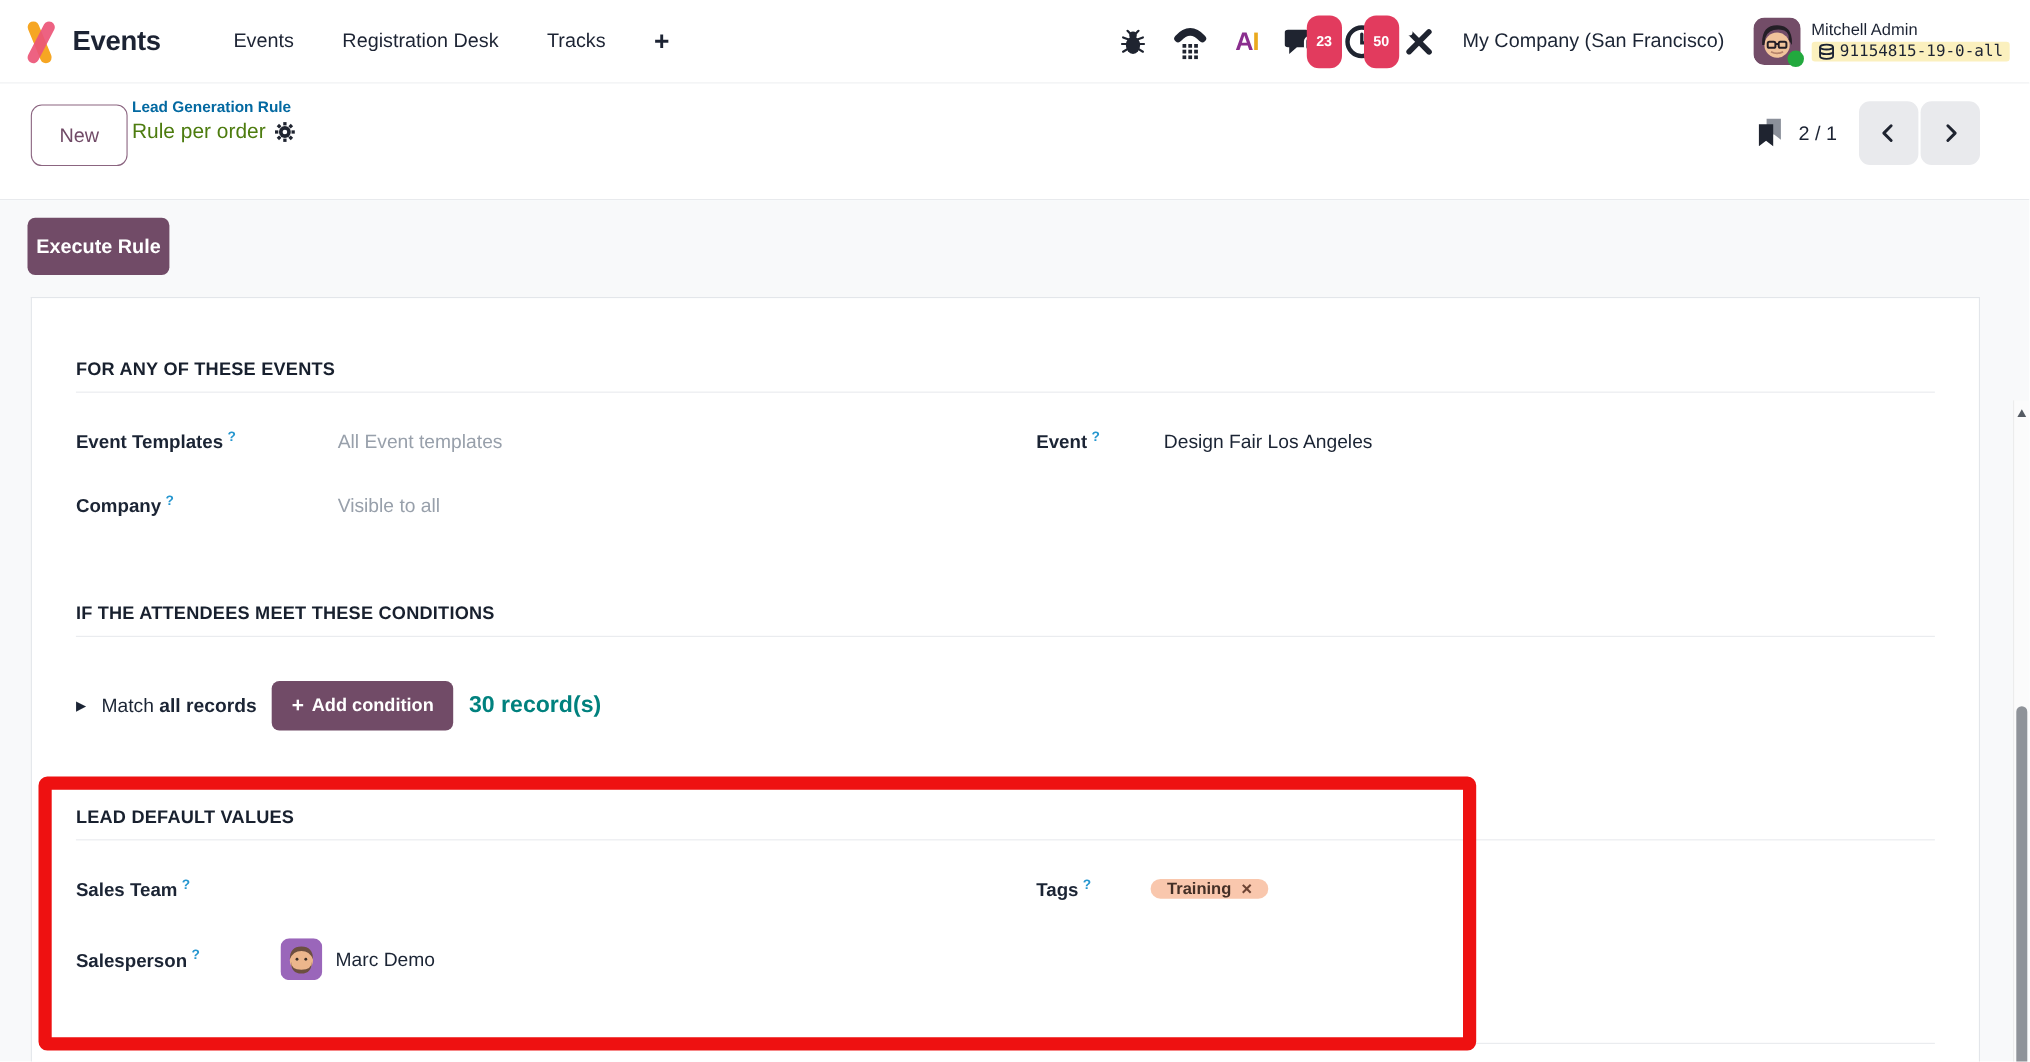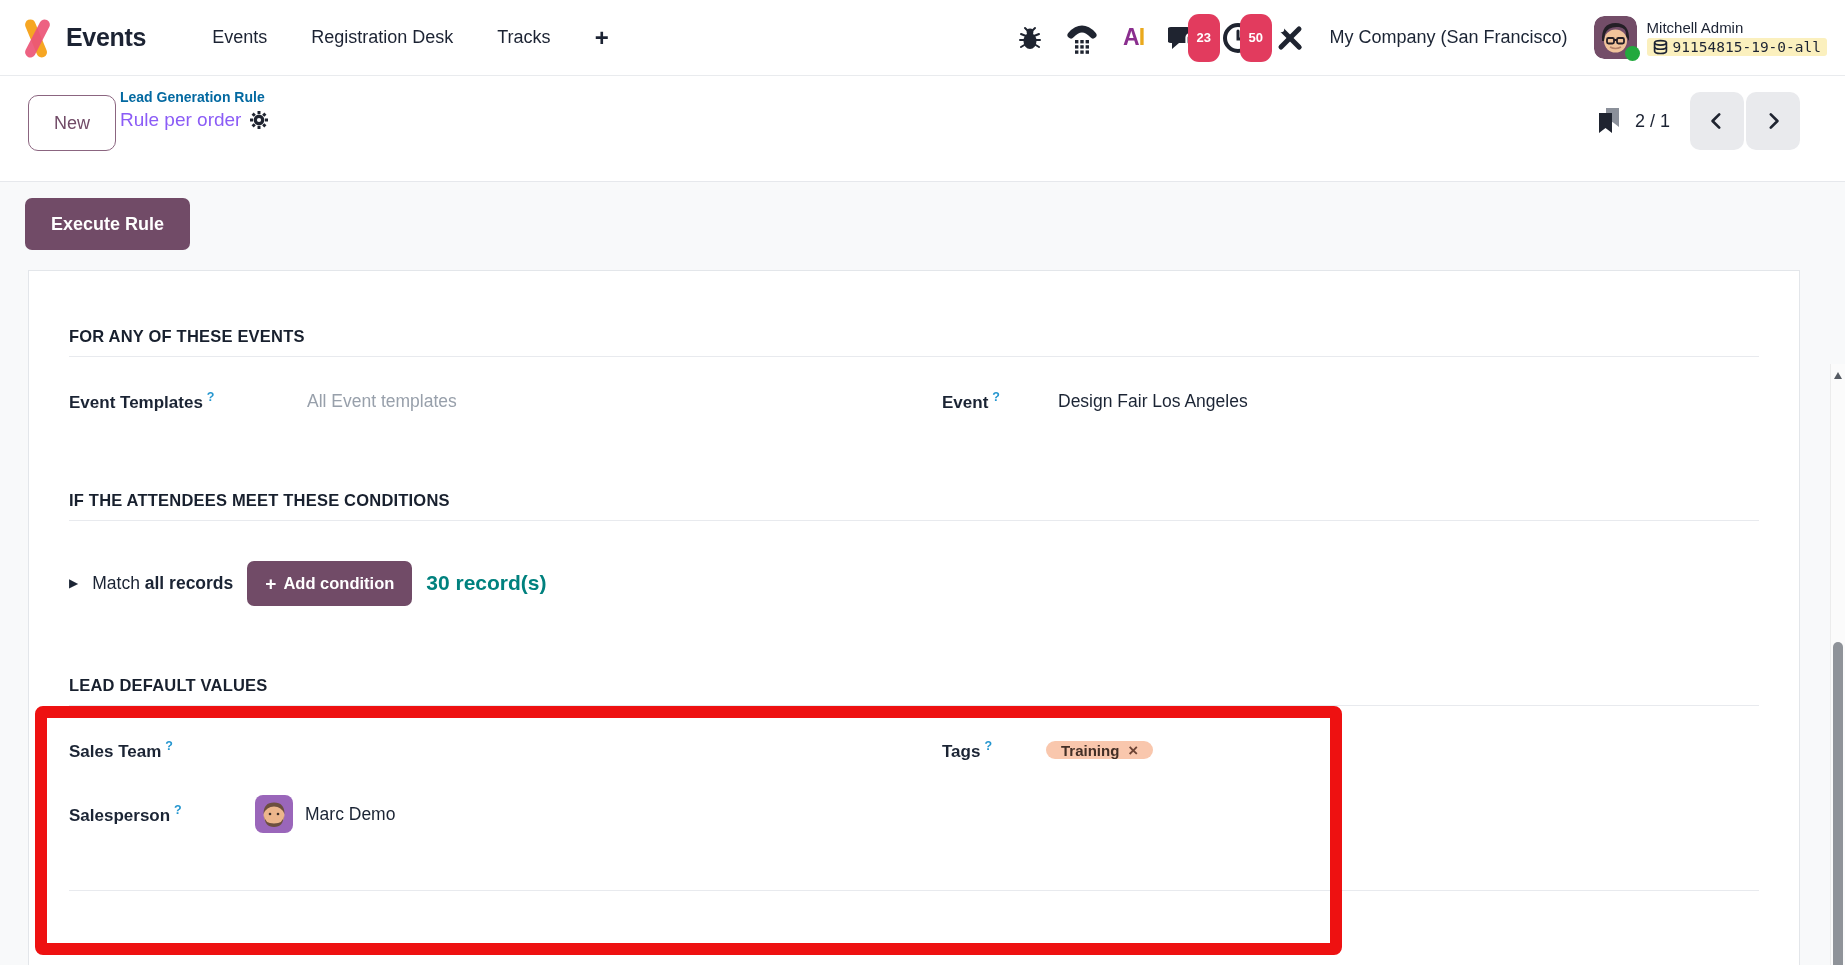--- a/index.html
+++ b/index.html
@@ -33,31 +33,31 @@
               padding:1px 6px; font-family:"DejaVu Sans Mono", monospace; font-size:14.5px; color:#1c2333; }
 
   
   .control-panel { position:absolute; left:0; top:76px; width:100%; height:106px; background:#fff;
                    border-bottom:1px solid #e6e8ec; }
   .btn-new { position:absolute; left:28px; top:19px; width:88px; height:56px; background:#fff;
              border:1px solid #8b6580; border-radius:10px; color:#714B67; font-size:18px;
              font-weight:500; cursor:pointer; }
   .crumbs { position:absolute; left:120px; top:12px; line-height:1.35; }
   .crumb-link { color:#0369a1; font-size:14px; font-weight:700; cursor:pointer; }
-  .crumb-current { display:flex; align-items:center; gap:8px; font-size:19px; color:#8b5cf6; }
+  .crumb-current { display:flex; align-items:center; gap:8px; font-size:19px; color:#4d7c0f; }
   .pager-zone { position:absolute; right:45px; top:16px; display:flex; align-items:center; gap:14px; }
   .bookmark { cursor:pointer; display:flex; }
   .pager-text { font-size:18px; color:#1c2333; cursor:pointer; }
   .pager-btns { display:flex; gap:2px; margin-left:6px; }
   .pager-btn { width:54px; height:58px; background:#e9eaed; border:none; border-radius:10px;
                display:flex; align-items:center; justify-content:center; cursor:pointer; }
 
   
   .content { position:absolute; left:0; top:182px; width:100%; height:783px; background:#f8f9fa; }
-  .btn-execute { position:absolute; left:25px; top:16px; height:52px; padding:0 26px;
+  .btn-execute { position:absolute; left:25px; top:16px; height:52px; padding:0 8px;
                  background:#714B67; color:#fff; border:none; border-radius:7px;
                  font-size:18px; font-weight:700; cursor:pointer; font-family:inherit; }
   .sheet { position:absolute; left:28px; top:88px; width:1772px; height:720px; background:#fff;
            border:1px solid #e3e6ea; border-bottom:none; padding:56px 40px 0 40px; }
   .sec-title { font-size:16.5px; font-weight:700; color:#18202e; letter-spacing:0.2px; }
   .sec-rule { border:none; border-top:1px solid #e8eaee; margin-top:10px; }
   .cols { display:grid; grid-template-columns:873px 1fr; }
   .frow { display:flex; align-items:center; height:40px; }
   .flabel { font-size:17px; font-weight:600; color:#1b2434; }
   .lw-left { width:238px; } .lw-sp { width:186px; } .lw-event { width:116px; } .lw-tags { width:104px; }
@@ -258,20 +258,24 @@
     <div class="sheet">
 
       <div class="sec-title">FOR ANY OF THESE EVENTS</div>
       <hr class="sec-rule">
       <div class="cols row-gap1">
         <div>
           <div class="frow">
             <span class="flabel lw-left"><span>Event Templates</span><sup class="help">?</sup></span>
             <span class="fvalue placeholder">All Event templates</span>
           </div>
+          <div class="frow row-gap2">
+            <span class="flabel lw-left"><span>Company</span><sup class="help">?</sup></span>
+            <span class="fvalue placeholder">Visible to all</span>
+          </div>
         </div>
         <div>
           <div class="frow">
             <span class="flabel lw-event"><span>Event</span><sup class="help">?</sup></span>
             <span class="fvalue">Design Fair Los Angeles</span>
           </div>
         </div>
       </div>
 
       <div class="sec-title sec2">IF THE ATTENDEES MEET THESE CONDITIONS</div>

